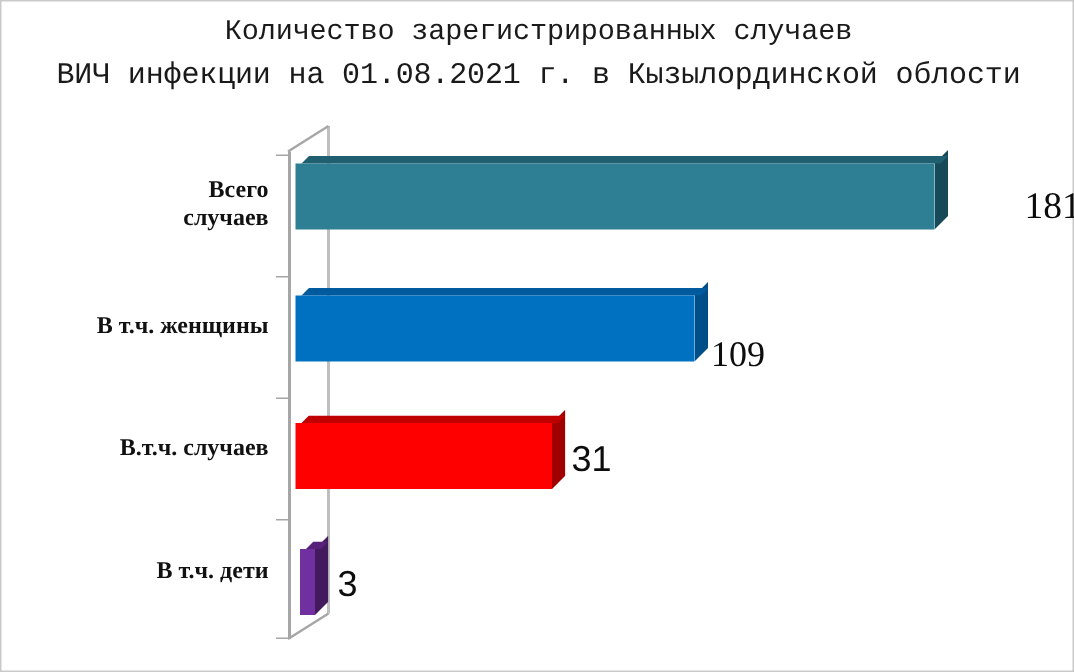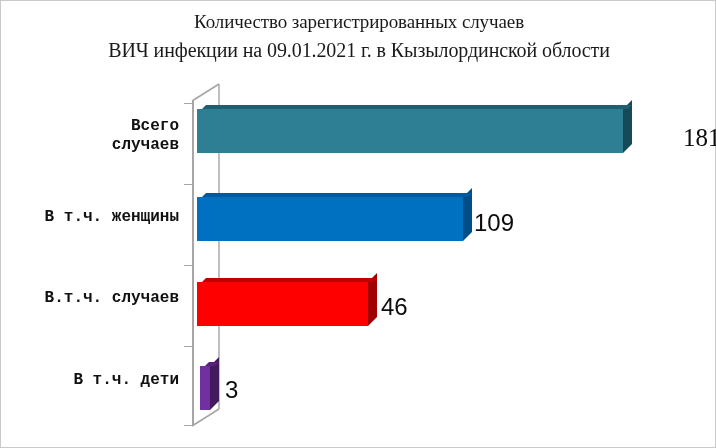--- a/index.html
+++ b/index.html
@@ -23,21 +23,21 @@
   }
 
   
   .chart-title {
     position: absolute;
     left: 0;
     top: 6px;
     width: 716px;
     text-align: center;
     color: #1a1a1a;
-    font-family: Liberation Serif, serif;
+    font-family: Liberation Mono, monospace;
     font-size: 19px;
     line-height: 29px;
     letter-spacing: -0.1px;
   }
   .chart-title .tline {
     display: block;
     white-space: nowrap;
   }
   .chart-title .tline2 { font-size: 20px; }
 
@@ -83,21 +83,21 @@
     height: 1px;
     background: #a6a6a6;
   }
 
   
   .cat-label {
     position: absolute;
     right: 538px;            
     text-align: right;
     color: #111111;
-    font-family: Liberation Mono, monospace;
+    font-family: Liberation Serif, serif;
     font-weight: bold;
     font-size: 16px;
     line-height: 19px;
     white-space: pre-line;
   }
 
   
   .bar {
     position: absolute;
     height: 44px;
@@ -142,21 +142,21 @@
     font-family: "Liberation Sans", sans-serif;
   }
 </style>
 </head>
 <body>
 
 <div id="chart-root">
 
   <div class="chart-title">
     <span class="tline tline1">Количество зарегистрированных случаев</span>
-    <span class="tline tline2">ВИЧ инфекции на 09.01.2021 г. в Кызылординской облости</span>
+    <span class="tline tline2">ВИЧ инфекции на 01.08.2021 г. в Кызылординской облости</span>
   </div>
 
   <div class="plot">
 
     <div class="axis-front"></div>
     <div class="axis-back"></div>
 
     <svg class="axis-diag axis-diag-top" viewBox="0 0 32 20">
       <line x1="2" y1="19" x2="29" y2="2" stroke="#a6a6a6" stroke-width="1.6"></line>
     </svg>
@@ -197,36 +197,36 @@
             <polygon points="0,9 9,0 9,44 0,53" fill="#004E87"></polygon>
           </svg>
       </div>
       <div class="top">
         <svg width="275" height="9" viewBox="0 0 275 9" preserveAspectRatio="none">
             <polygon points="0,9 9,0 275,0 266,9" fill="#005A9E"></polygon>
           </svg>
       </div>
       <div class="face" style="background:#0070C0;"></div>
     </div>
-    <div class="value-label value-sans" style="left:473px; top:132px;">109</div>
+    <div class="value-label value-sans" style="left:473px; top:146px;font-family:Liberation Serif, serif;">109</div>
 
     <div class="bar" style="left:196px; top:194px; width:180px;">
       <div class="side">
         <svg width="9" height="53" viewBox="0 0 9 53">
             <polygon points="0,9 9,0 9,44 0,53" fill="#A00000"></polygon>
           </svg>
       </div>
       <div class="top">
         <svg width="180" height="9" viewBox="0 0 180 9" preserveAspectRatio="none">
             <polygon points="0,9 9,0 180,0 171,9" fill="#C00000"></polygon>
           </svg>
       </div>
       <div class="face" style="background:#FF0000;"></div>
     </div>
-    <div class="value-label value-sans" style="left:380px; top:216px;">46</div>
+    <div class="value-label value-sans" style="left:380px; top:216px;">31</div>
 
     <div class="bar" style="left:199px; top:278px; width:19px;">
       <div class="side">
         <svg width="9" height="53" viewBox="0 0 9 53">
             <polygon points="0,9 9,0 9,44 0,53" fill="#431A5E"></polygon>
           </svg>
       </div>
       <div class="top">
         <svg width="19" height="9" viewBox="0 0 19 9" preserveAspectRatio="none">
             <polygon points="0,9 9,0 19,0 10,9" fill="#57217A"></polygon>

